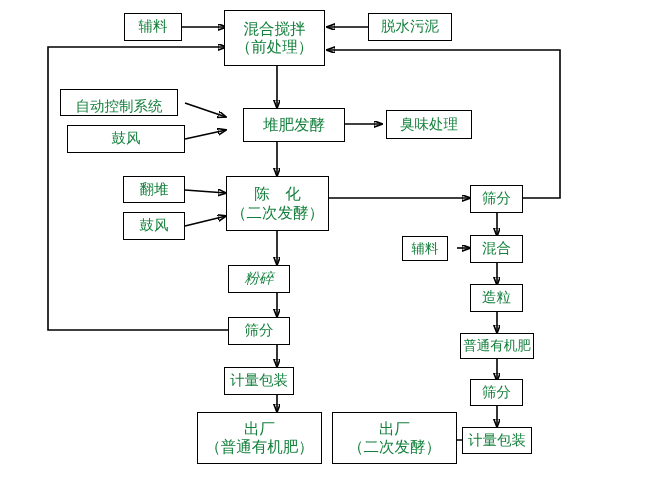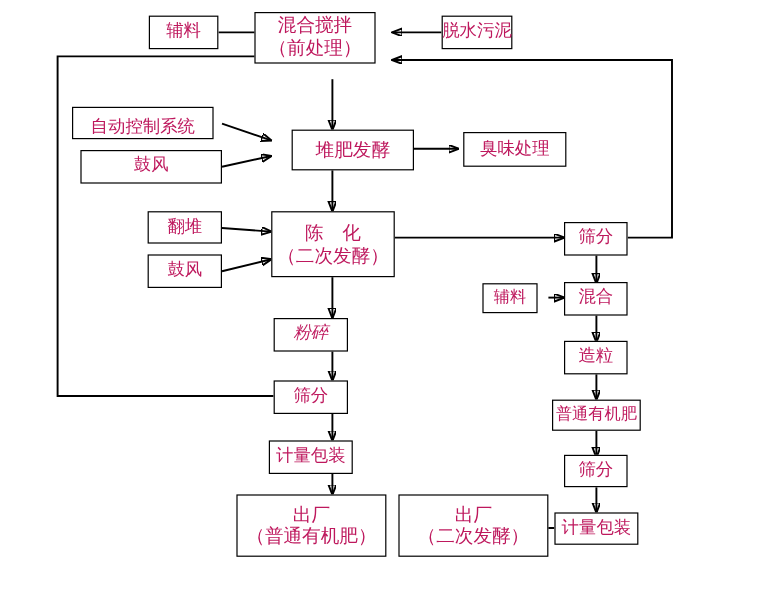--- a/index.html
+++ b/index.html
@@ -17,21 +17,21 @@
   }
   .node {
     position: absolute;
     box-sizing: border-box;
     border: 1.6px solid #000000;
     background: #ffffff;
     display: flex;
     flex-direction: column;
     align-items: center;
     justify-content: center;
-    color: #be185d;
+    color: #15803d;
     line-height: 1.18;
     text-align: center;
     z-index: 3;
     white-space: nowrap;
   }
   .node .ln {
     display: block;
   }
   .s13 { font-size: 13.5px; }
   .s14 { font-size: 14.5px; }
@@ -107,25 +107,25 @@
 
     <line x1="497" y1="406" x2="497" y2="427" marker-end="url(#ah)"></line>
 
     <line x1="462" y1="440" x2="419" y2="440" marker-end="url(#ah)"></line>
   </svg>
 
   <div class="node s14" style="left:124px; top:13px; width:58px; height:28px;">
     <span class="ln">辅料</span>
   </div>
 
-  <div class="node s14" style="left:368px; top:13px; width:59px; height:28px;">
+  <div class="node s14" style="left:368px; top:13px; width:84px; height:28px;">
     <span class="ln">脱水污泥</span>
   </div>
 
-  <div class="node s15" style="left:212px; top:10px; width:101px; height:43px;font-family:Liberation Serif, serif;">
+  <div class="node s15" style="left:224px; top:10px; width:101px; height:56px;">
     <span class="ln">混合搅拌</span>
     <span class="ln">（前处理）</span>
   </div>
 
   <div class="node s14" style="left:60px; top:89px; width:118px; height:27px;justify-content:flex-end;">
     <span class="ln">自动控制系统</span>
   </div>
 
   <div class="node s14" style="left:67px; top:125px; width:118px; height:28px;">
     <span class="ln">鼓风</span>

